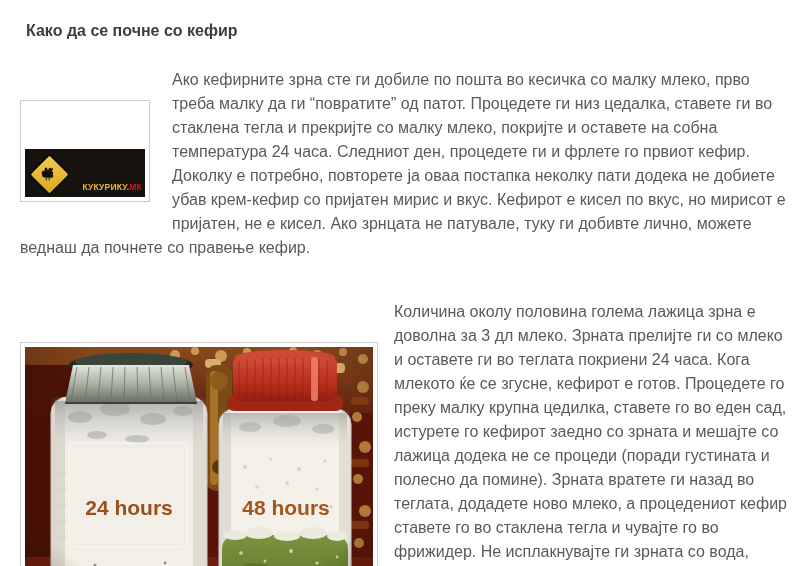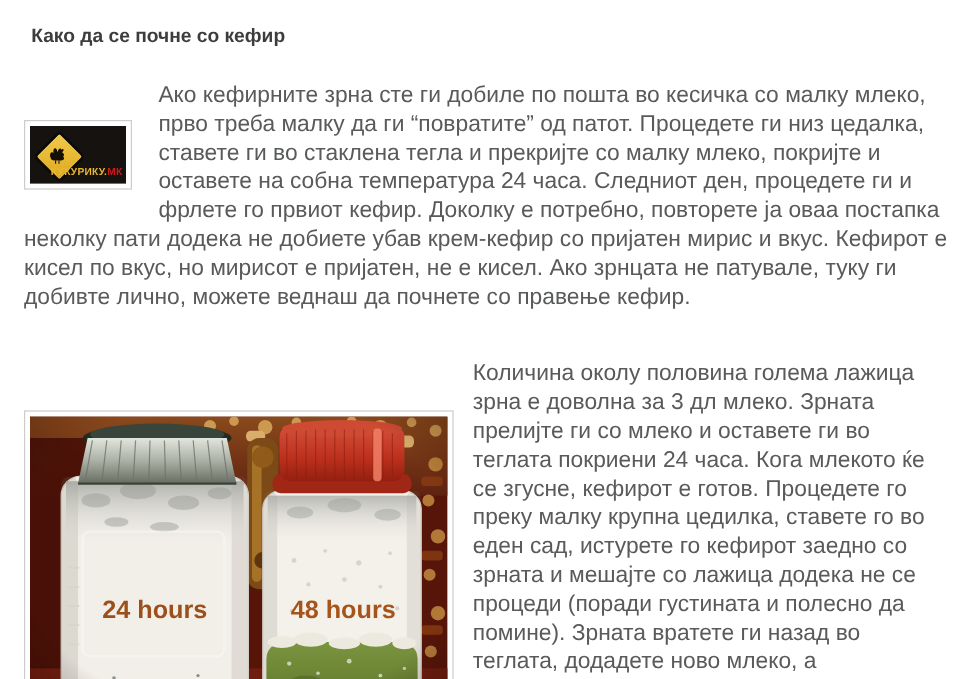--- a/index.html
+++ b/index.html
@@ -7,35 +7,35 @@
     width:810px;height:566px;overflow:hidden;background:#ffffff;
     font-family:"Liberation Sans","DejaVu Sans",sans-serif;
   }
   .page{padding:14px 20px 0 20px;}
 
   .title{
     margin:6px;font-size:16px;line-height:22px;font-weight:bold;color:#3d3d3f;
   }
 
   .para{
-    font-size:19px;line-height:24px;color:#595a5c;margin:0;
+    font-size:16px;line-height:24px;color:#595a5c;margin:0;
   }
   .para.intro{margin-top:26px;}
   .para.instructions{margin-top:40px;}
 
   
   .img-frame{
     float:left;background:#fff;border:1px solid #cccccc;padding:4px;
   }
   .logo-frame{margin:32px 22px 12px 0;}
   .photo-frame{margin:42px 16px 30px 0;}
 
   
   .logo{
-    position:relative;width:80px;height:48px;background:#151210;overflow:hidden;
+    position:relative;width:120px;height:48px;background:#151210;overflow:hidden;margin-top:44px;
   }
   .logo .diamond{
     position:absolute;left:9px;top:10px;width:27px;height:27px;
     background:linear-gradient(135deg,#f2ca4a,#dca81f);
     border:2px solid #0c0a06;border-radius:4px;
     transform:rotate(45deg);
   }
   .logo .rooster{
     position:absolute;left:13px;top:14px;width:20px;height:20px;
   }

